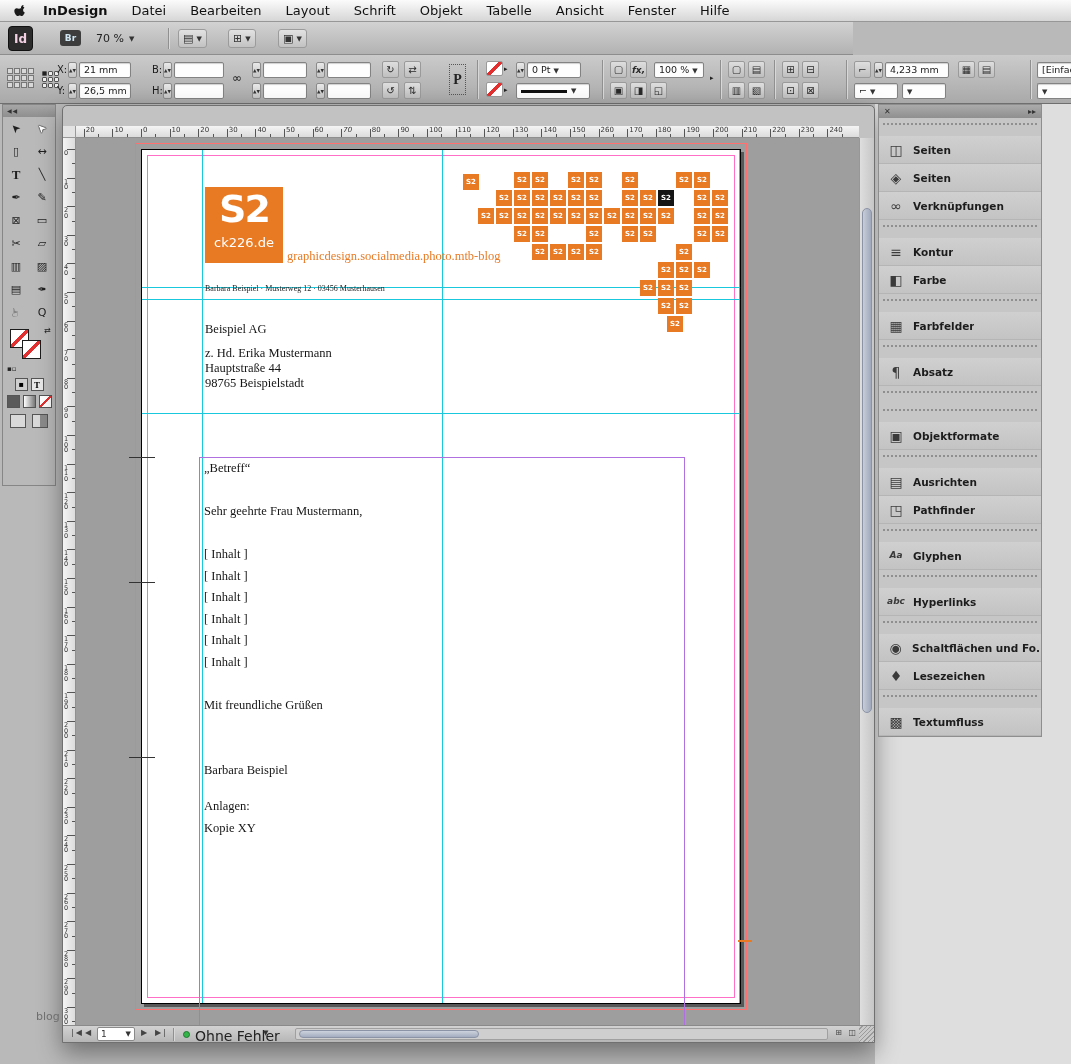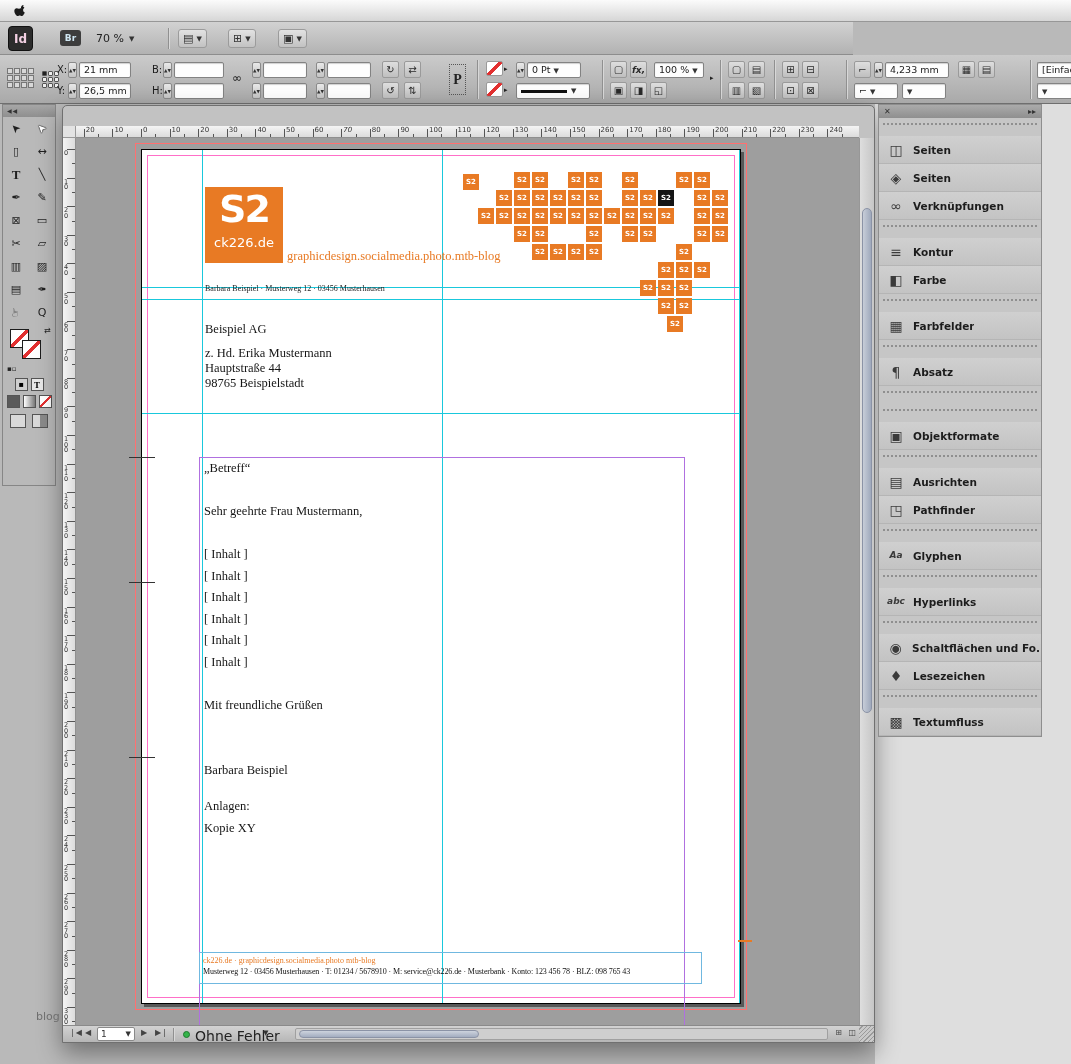--- a/index.html
+++ b/index.html
@@ -117,20 +117,32 @@
 <body>
 
 <div class="screen">
 
   <div class="menubar">
     <span class="apple">
       <svg width="13" height="15" viewBox="0 0 16 16">
           <path fill="#1a1a1a" d="M11.6 1.2c-.8.1-1.8.6-2.3 1.3-.5.6-.9 1.5-.7 2.4.9 0 1.8-.5 2.3-1.2.5-.6.9-1.5.7-2.5zM8.9 5.1c-1.3 0-2.3.7-3 .7-.7 0-1.6-.7-2.7-.7C1.8 5.1.4 6.3.4 8.6c0 2.3 1.7 5 3 5.9.6.4 1.3.5 2 .2.6-.3 1-.4 1.6-.4.6 0 1 .2 1.6.4.7.3 1.4.2 2-.2 1-.7 2.2-2.6 2.6-4-.1 0-2-.8-2-3 0-1.9 1.5-2.8 1.6-2.9-.9-1.3-2.3-1.5-2.9-1.5z"></path>
         </svg>
     </span>
+    <span style="display:flex;align-items:center;">
+        <span class="menu-item bold">InDesign</span>
+        <span class="menu-item">Datei</span>
+        <span class="menu-item">Bearbeiten</span>
+        <span class="menu-item">Layout</span>
+        <span class="menu-item">Schrift</span>
+        <span class="menu-item">Objekt</span>
+        <span class="menu-item">Tabelle</span>
+        <span class="menu-item">Ansicht</span>
+        <span class="menu-item">Fenster</span>
+        <span class="menu-item">Hilfe</span>
+      </span>
   </div>
 
   <div class="toolbar">
     <div class="appicon">Id</div>
     <div class="bricon">Br</div>
     <div class="zoombox">
       <span>70 %</span>
       <span class="caret">▼</span>
     </div>
     <div class="vsep" style="left:168px;top:6px;height:21px;"></div>
@@ -773,24 +785,20 @@
               <div class="doc-line" style="top: 153.8px;">[ Inhalt ]</div>
               <div class="doc-line" style="top: 175.4px;">[ Inhalt ]</div>
               <div class="doc-line" style="top: 197px;">[ Inhalt ]</div>
             </div>
           <div class="doc-line" style="top:240px;">Mit freundliche Grüßen</div>
           <div class="doc-line" style="top:305px;">Barbara Beispiel</div>
           <div class="doc-line" style="top:341px;">Anlagen:</div>
           <div class="doc-line" style="top:363px;">Kopie XY</div>
         </div>
 
-        <div class="footerframe">
-          <div class="f1 orange-fg" style="color: rgb(232, 122, 36);">ck226.de · graphicdesign.socialmedia.photo mtb-blog</div>
-          <div class="f2">Musterweg 12 · 03456 Musterhausen · T: 01234 / 5678910 · M: service@ck226.de · Musterbank · Konto: 123 456 78 · BLZ: 098 765 43</div>
-        </div>
       </div>
     </div>
 
     <div class="vscroll">
         <div class="vthumb"></div>
       </div>
 
     <div class="statusbar">
       <span class="sb-btn" style="left:6px;">❘◀</span>
       <span class="sb-btn" style="left:22px;">◀</span>

